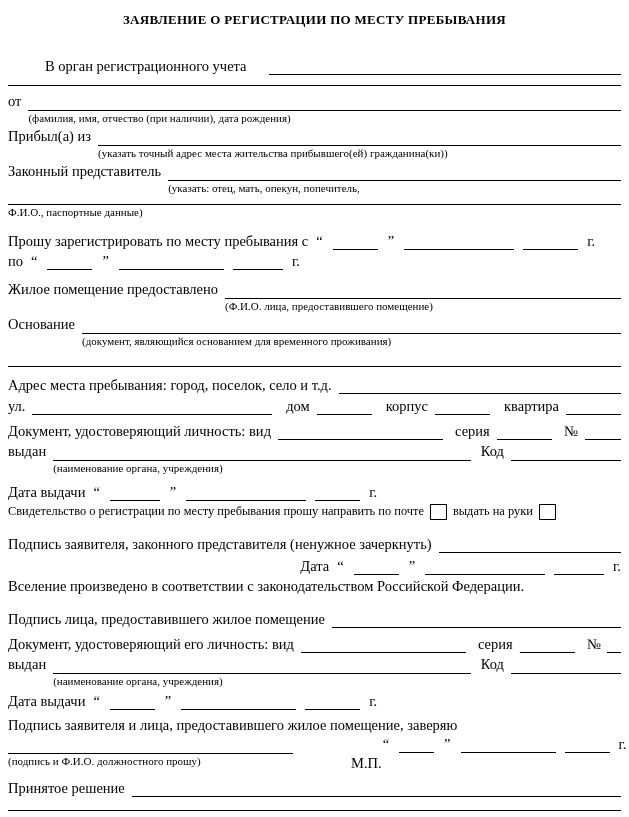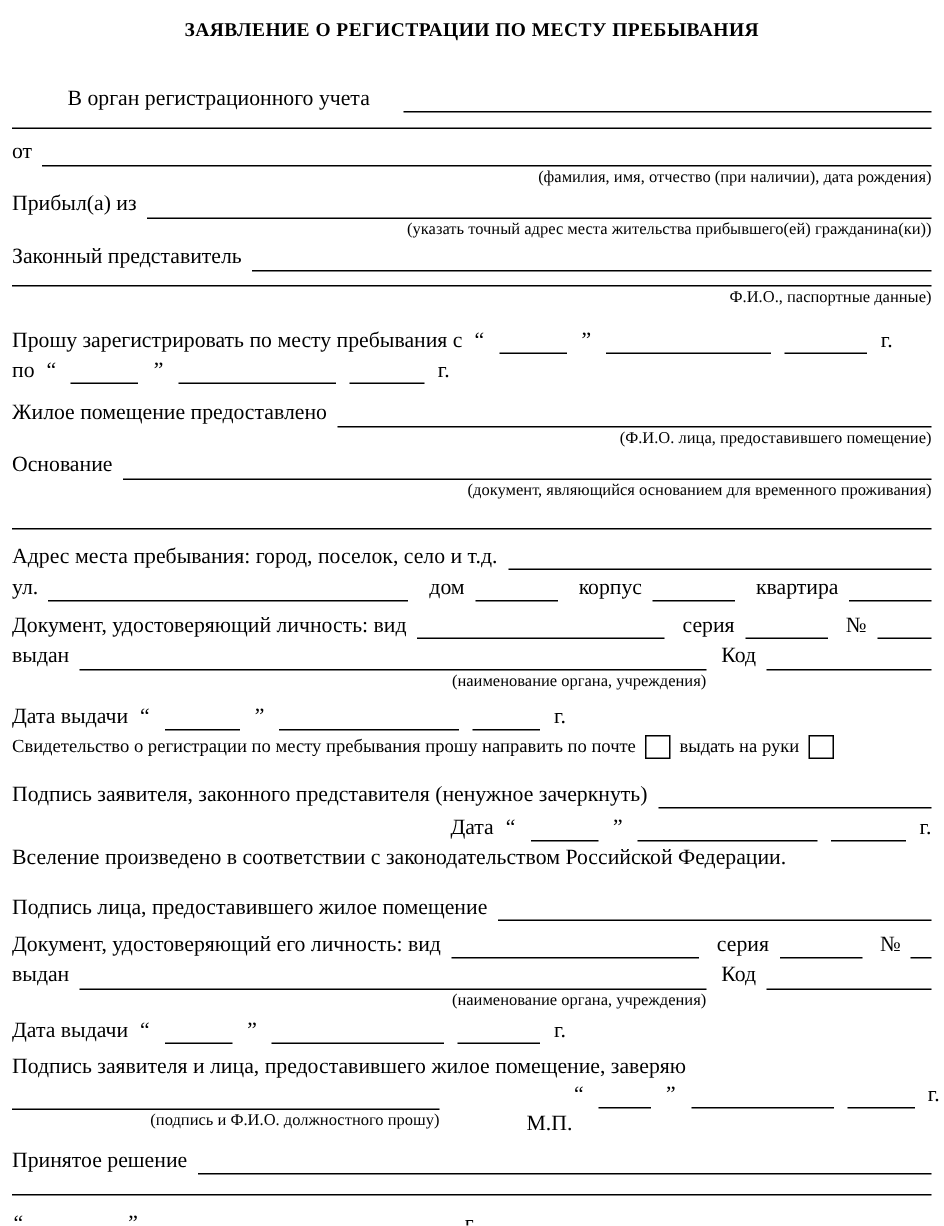--- a/index.html
+++ b/index.html
@@ -8,21 +8,21 @@
   .page{box-sizing:border-box;width:629px;height:817px;padding:10px 8px 0 8px;}
   .title{font-size:13px;font-weight:bold;text-align:center;margin:2px 0 0 0;letter-spacing:.3px;}
   .row{display:flex;align-items:flex-end;line-height:18px;margin-top:14px;}
   .rowtop{display:flex;align-items:flex-start;line-height:18px;}
   .lbl{white-space:nowrap;padding-right:7px;}
   .b{font-weight:normal;}
   .fill{flex:1;border-bottom:1.3px solid #000;height:18px;}
   .hr{border-bottom:1.3px solid #000;height:0;}
   .fc{display:flex;flex-direction:column;flex:1;}
   .fc .line{height:18px;border-bottom:1.3px solid #000;}
-  .cap{font-size:11px;line-height:13px;text-align:right;margin-top:1px;}
+  .cap{font-size:11px;line-height:13px;text-align:left;margin-top:1px;}
   .u{display:inline-block;border-bottom:1.3px solid #000;height:15px;flex:none;}
   .u35{width:35px}.u45{width:45px}.u50{width:50px}.u55{width:55px}.u60{width:60px}
   .u95{width:95px}.u105{width:105px}.u110{width:110px}.u115{width:115px}
   .u120{width:120px}.u130{width:130px}.u165{width:165px}
   .daterow{display:inline-flex;align-items:flex-end;gap:9px;line-height:18px;}
   .daterow .q{padding:0 1px;}
   .cb{display:inline-block;box-sizing:border-box;width:17px;height:16px;
       border:1.6px solid #000;vertical-align:middle;margin:0 6px;flex:none;}
   .small{font-size:12.4px;align-items:center;line-height:17px;}
   .ml37{margin-left:37px;gap:15px;}
@@ -53,20 +53,21 @@
     <div class="fc">
       <span class="line"></span>
       <span class="cap">(указать точный адрес места жительства прибывшего(ей) гражданина(ки))</span>
     </div>
   </div>
 
   <div class="rowtop" style="margin-top:2px">
     <span class="lbl">Законный представитель</span>
     <div class="fc">
       <span class="line"></span>
+      <span class="cap">(указать: отец, мать, опекун, попечитель,</span>
     </div>
   </div>
   <div class="hr" style="margin-top:9px"></div>
   <div class="cap">Ф.И.О., паспортные данные)</div>
 
   <div class="row" style="margin-top:13px">
     <span class="lbl">Прошу зарегистрировать по месту пребывания с</span>
     <span class="daterow">
       <span class="q">“</span>
       <span class="u u45"></span>

